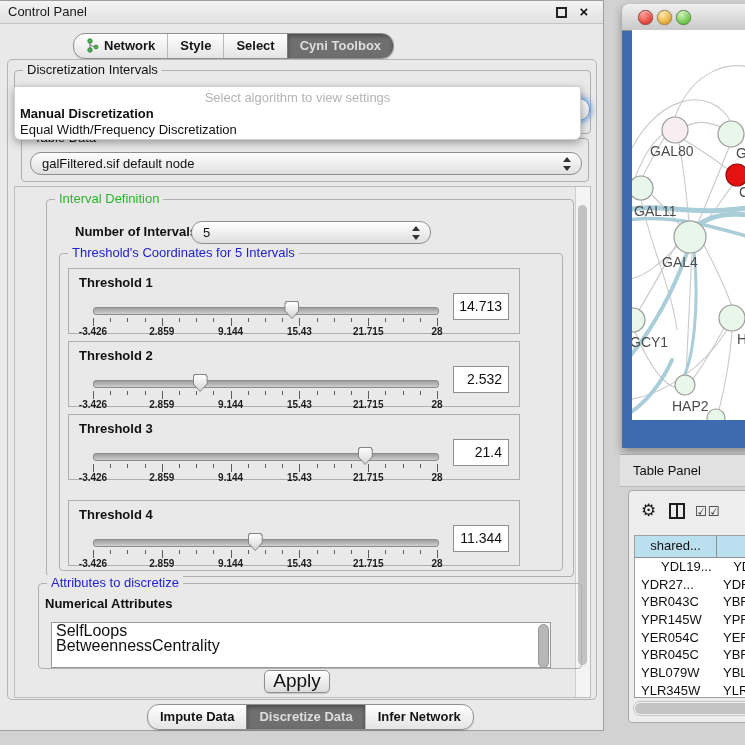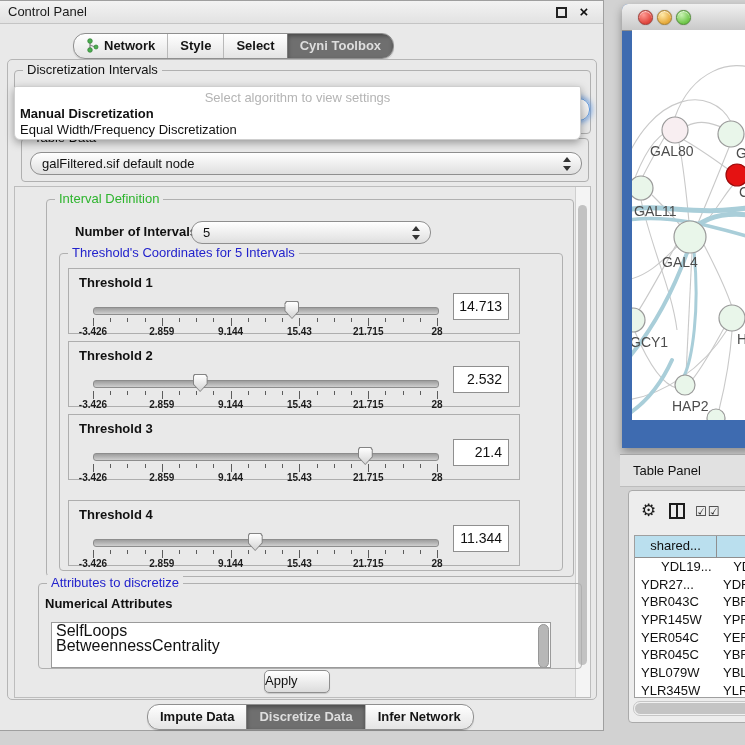--- a/index.html
+++ b/index.html
@@ -84,21 +84,21 @@
   .attr-item{font-size:16px;line-height:15px;padding-left:4px;cursor:default;}
   .vscroll-thumb{position:absolute;right:1px;top:1px;width:11px;height:44px;background:#b7b7b7;
     border:1px solid #979797;border-radius:6px;box-sizing:border-box;}
 
   
   #scroll-area{position:absolute;left:6px;top:126px;width:577px;height:512px;border:1px solid #bdbdbd;
     box-sizing:border-box;background:#e9e9e9;}
   #main-scrollbar{position:absolute;right:0;top:0;width:14px;bottom:0;background:#f4f4f4;border-left:1px solid #cfcfcf;}
   #main-scroll-thumb{position:absolute;left:2px;top:18px;width:9px;height:460px;background:#c2c2c2;border-radius:5px;}
 
-  .btn{position:absolute;font-size:13px;text-align:left;border:1px solid #8f8f8f;border-radius:5px;
+  .btn{position:absolute;font-size:19px;text-align:center;border:1px solid #8f8f8f;border-radius:5px;
     background:linear-gradient(#ffffff,#dcdcdc);cursor:pointer;box-shadow:0 1px 1px rgba(0,0,0,.15);}
 
   
   #net-window{position:absolute;left:622px;top:4px;width:140px;height:444px;border-radius:6px 6px 0 0;
     background:var(--network-frame-blue,#3e6bb0);box-shadow:0 4px 10px rgba(0,0,0,.35);}
   #net-titlebar{position:absolute;left:0;top:0;right:0;height:26px;border-radius:6px 6px 0 0;
     background:linear-gradient(#f0f0f0,#c9c9c9);border-bottom:1px solid #8f8f8f;}
   .tl{position:absolute;top:6px;width:13px;height:13px;border-radius:50%;cursor:pointer;
     box-shadow:inset 0 1px 1px rgba(255,255,255,.7),0 0 1px rgba(0,0,0,.5);}
   #tl-red{left:16px;background:radial-gradient(circle at 35% 30%,#ff9a93,#e0443c 70%);border:1px solid #a33630;}

